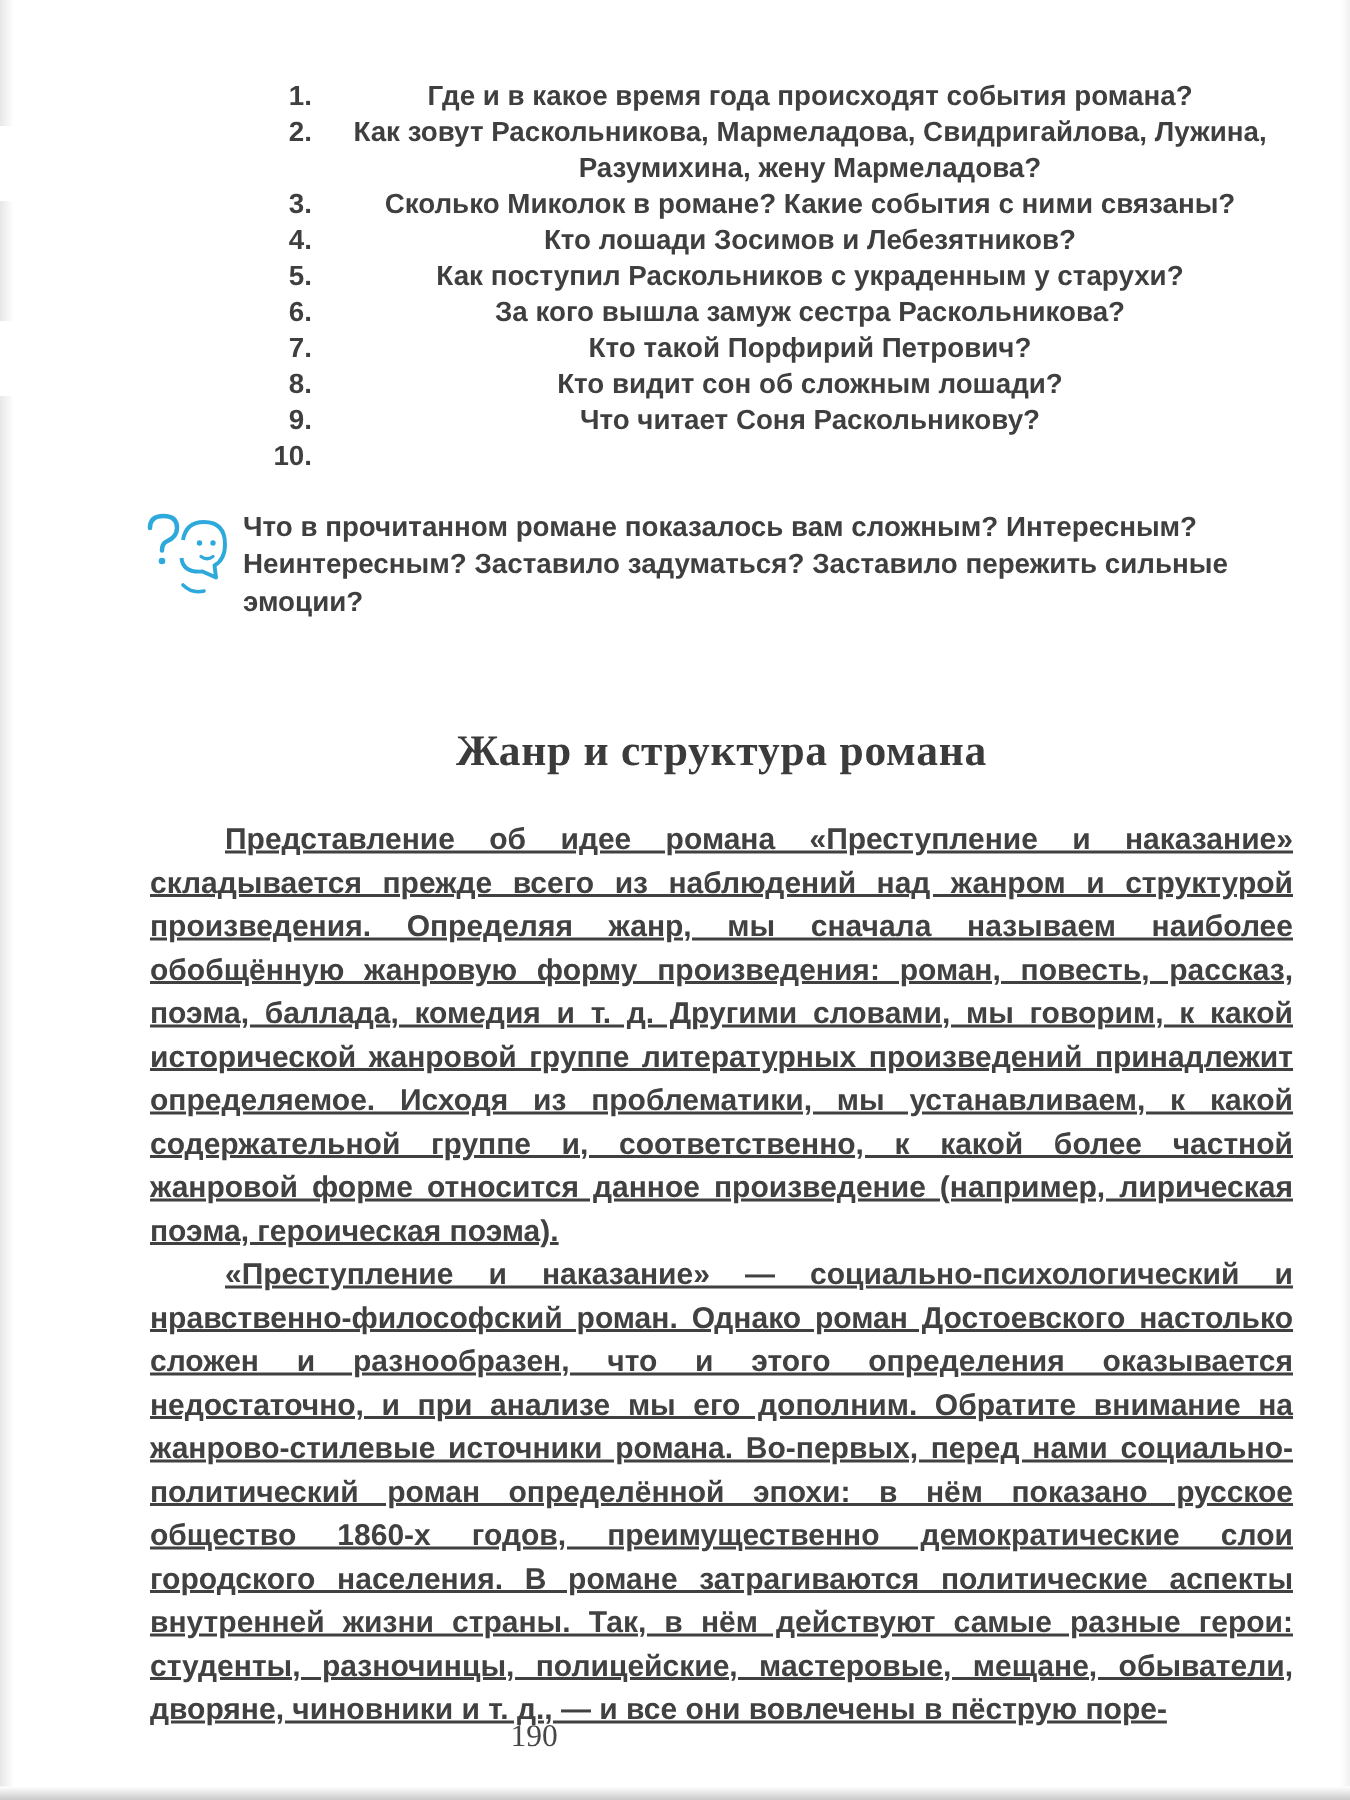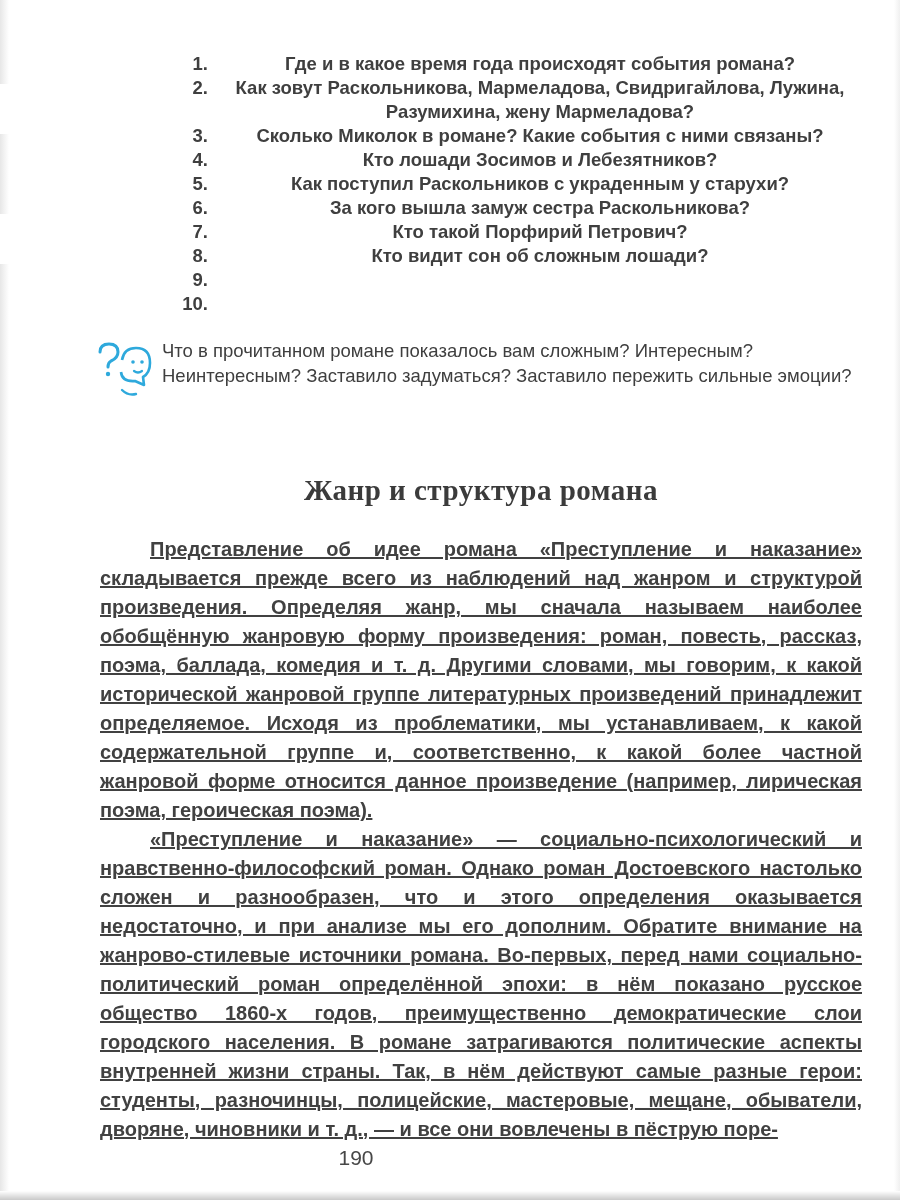--- a/index.html
+++ b/index.html
@@ -69,21 +69,21 @@
   .reflection-icon {
     flex: none;
     width: 62px;
     height: 64px;
     margin-right: 8px;
   }
   .reflection-text {
     flex: 1;
     font-size: 18.5px;
     line-height: 25px;
-    font-weight: normal;
+    font-weight: bold;
     color: #3f3f3f;
   }
   .reflection-text p { margin: 0; }
 
   
   .section-heading {
     margin-top: 72px;
     text-align: center;
     font-family: "Liberation Serif", serif;
     font-weight: bold;
@@ -106,21 +106,21 @@
     text-indent: 50px;
     text-decoration: underline;
   }
 
   .page-number {
     position: absolute;
     left: 0;
     bottom: 30px;
     width: 712px;
     text-align: center;
-    font-family: Liberation Sans, sans-serif;
+    font-family: Liberation Serif, serif;
     font-size: 21px;
     color: #474747;
   }
 </style>
 </head>
 <body>
 
 <div class="edge-left"></div>
 <div class="edge-left-notch1"></div>
 <div class="edge-left-notch2"></div>
@@ -157,20 +157,21 @@
     <div class="q-item">
       <span class="q-num">7.</span>
       <span class="q-text">Кто такой Порфирий Петрович?</span>
     </div>
     <div class="q-item">
       <span class="q-num">8.</span>
       <span class="q-text">Кто видит сон об сложным лошади?</span>
     </div>
     <div class="q-item">
       <span class="q-num">9.</span>
+      <span class="q-text">Что читает Соня Раскольникову?</span>
     </div>
     <div class="q-item">
       <span class="q-num">10.</span>
     </div>
   </div>
 
   <div class="reflection">
     <div class="reflection-icon">
       <svg width="62" height="64" viewBox="0 0 62 64" xmlns="http://www.w3.org/2000/svg">
 

